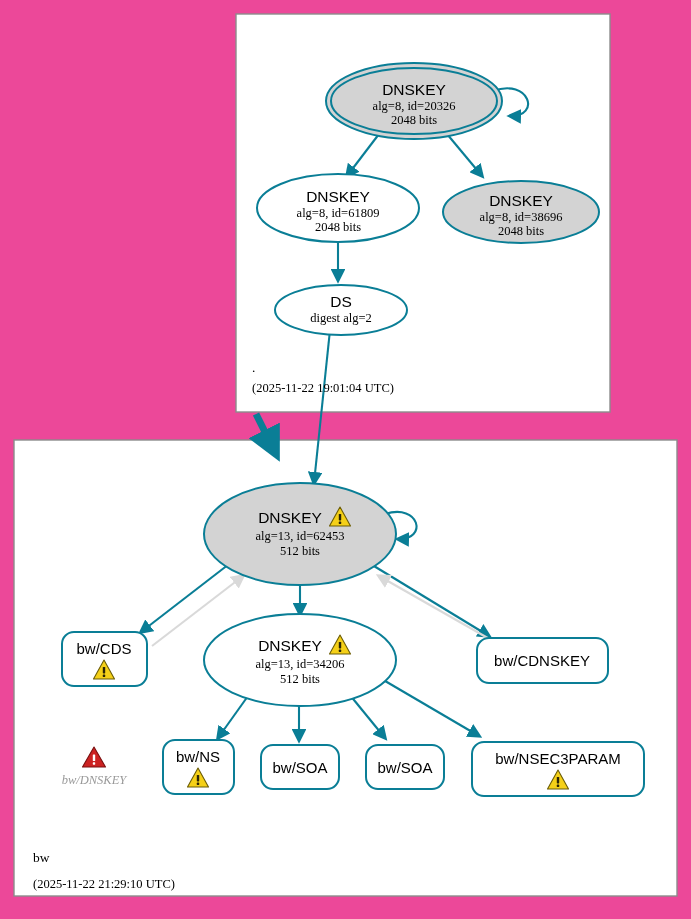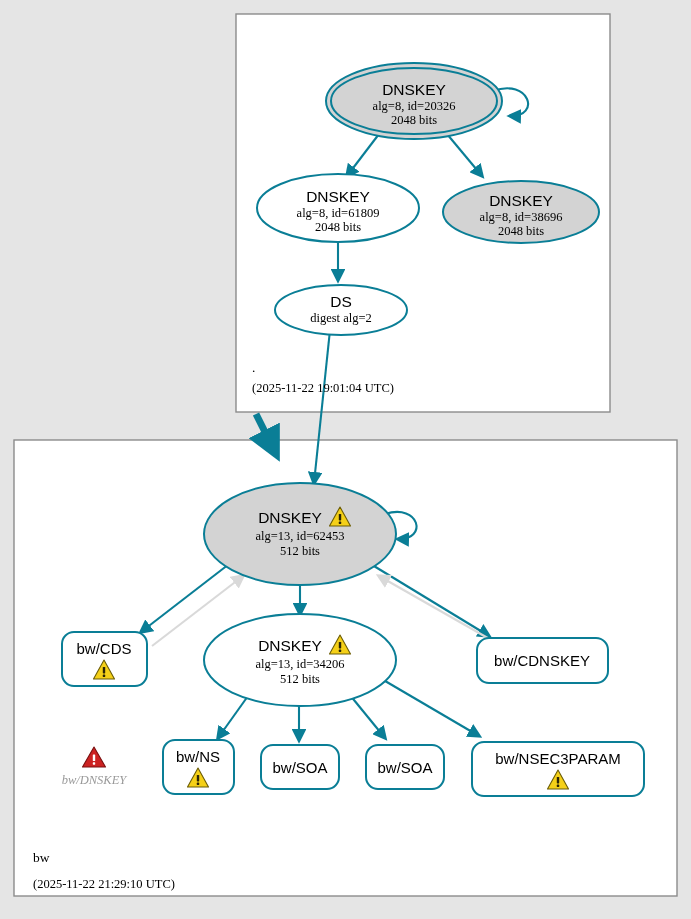--- a/index.html
+++ b/index.html
@@ -4,21 +4,21 @@
 <style>
   html, body {
     margin: 0;
     padding: 0;
     background: #ffffff;
   }
   #stage {
     position: relative;
     width: 691px;
     height: 919px;
-    background: #e5e5e5;
+    background: #ec4899;
     font-family: "Liberation Sans", sans-serif;
     overflow: hidden;
   }
   #graph {
     position: absolute;
     left: 0;
     top: 0;
     width: 691px;
     height: 919px;
   }

